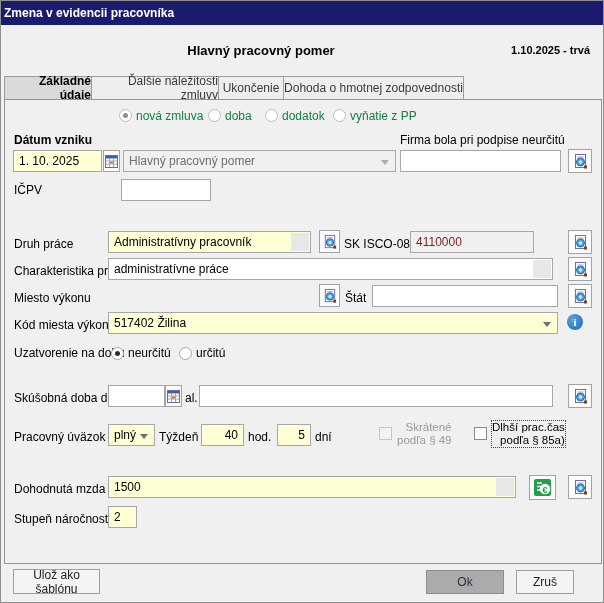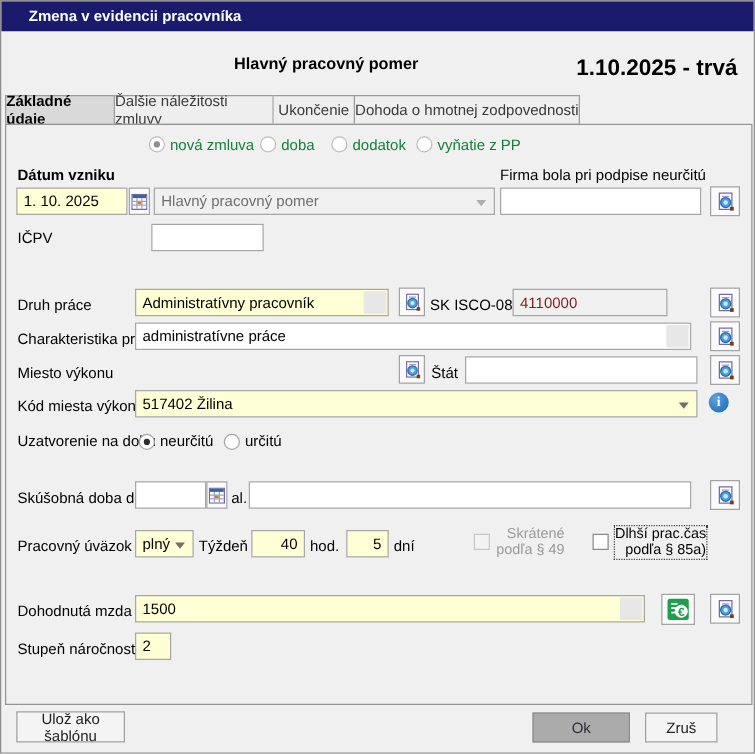--- a/index.html
+++ b/index.html
@@ -6,25 +6,25 @@
   *{box-sizing:border-box;}
   .dialog{
     position:relative;width:604px;height:603px;margin:0;
     background:#f0f0f0;border:1px solid #8f8f8f;
     font-family:"Liberation Sans","DejaVu Sans",sans-serif;font-size:12px;color:#000;
     overflow:hidden;
   }
   .titlebar{
     position:absolute;left:0;top:0;width:602px;height:24px;
     background:#1b1b6e;color:#fff;font-weight:bold;font-size:12px;
-    display:flex;align-items:center;padding-left:22px;
+    display:flex;align-items:center;padding-left:3px;
   }
   .hdr-title{position:absolute;left:110px;top:42px;width:300px;text-align:center;font-weight:bold;font-size:13px;}
-  .hdr-validity{position:absolute;right:13px;top:43px;font-weight:bold;font-size:18px;}
-  .tabs{position:absolute;left:3px;top:75px;height:40px;display:flex;}
+  .hdr-validity{position:absolute;right:13px;top:43px;font-weight:bold;font-size:11px;}
+  .tabs{position:absolute;left:3px;top:75px;height:40px;display:flex;text-align:right;}
   .tab{
     height:24px;border:1px solid #9c9c9c;border-left-width:0;
     background:#eeeeee;color:#3a3a3a;
     display:flex;align-items:center;justify-content:center;font-size:12px;
   }
   .tab:first-child{border-left-width:1px;}
   .tab.active{background:#d9d9d9;font-weight:bold;color:#000;}
   .panel{
     position:absolute;left:3px;top:98px;width:598px;height:465px;
     border:1px solid #949494;background:#f0f0f0;

